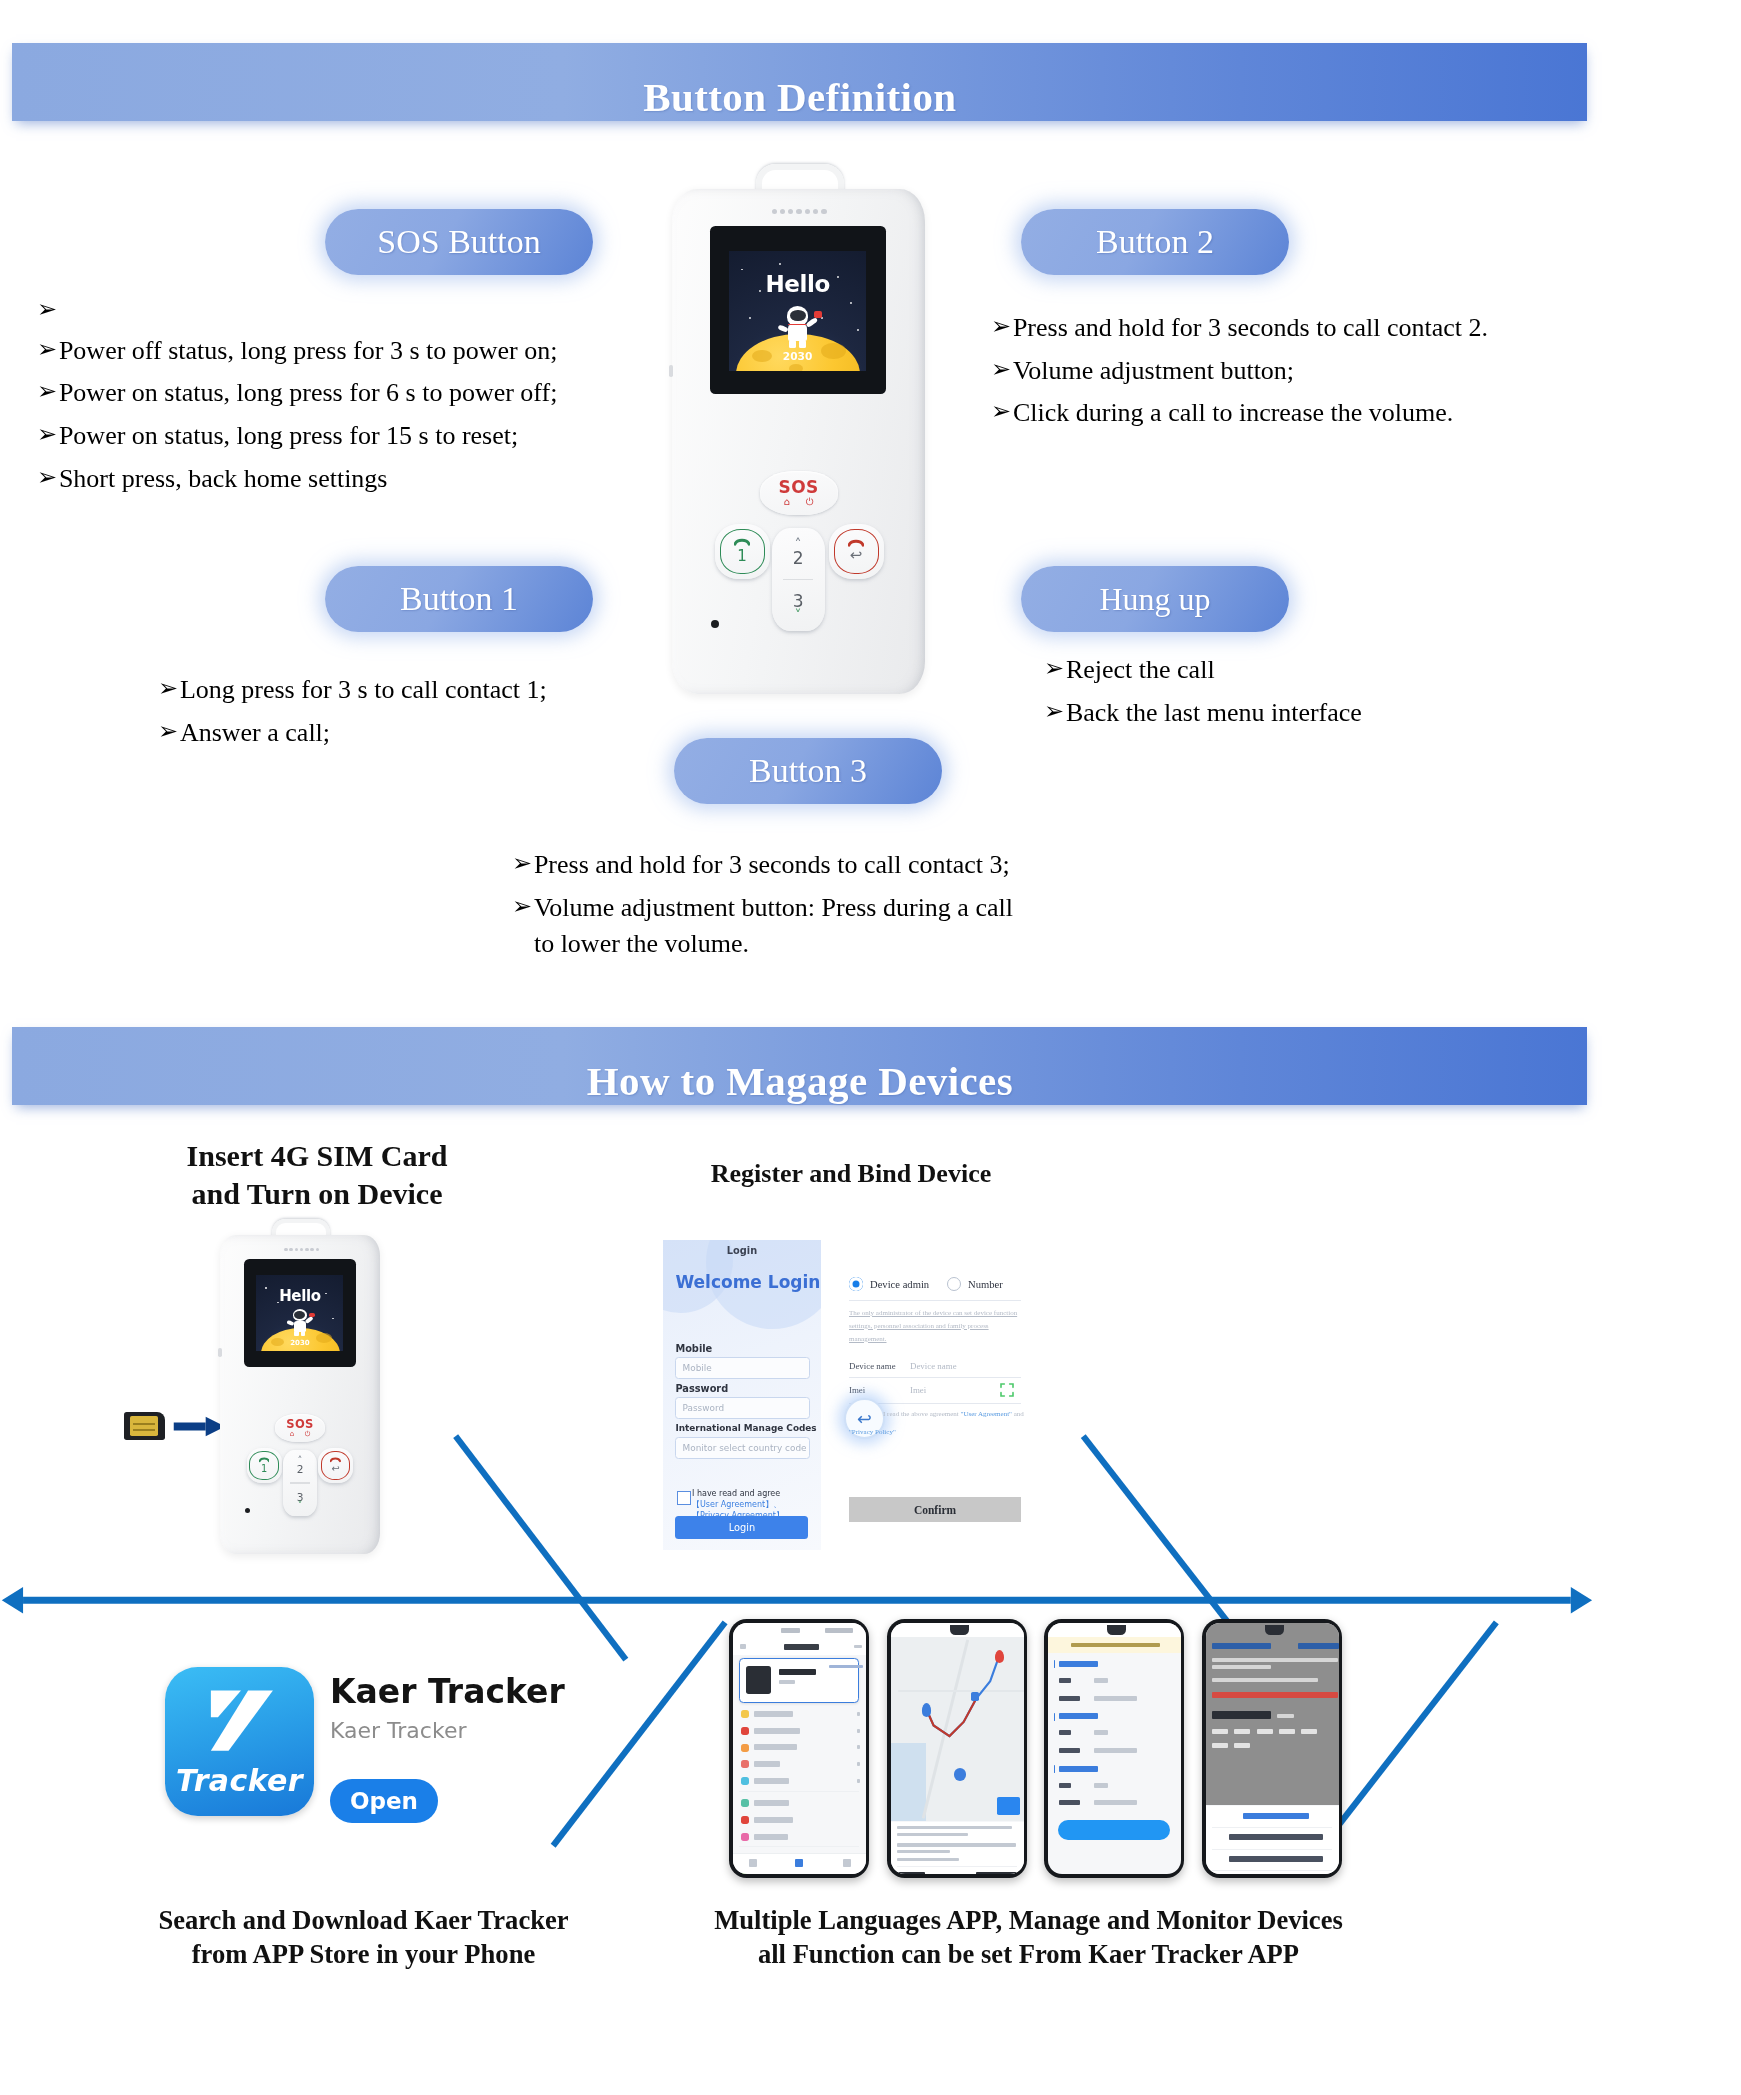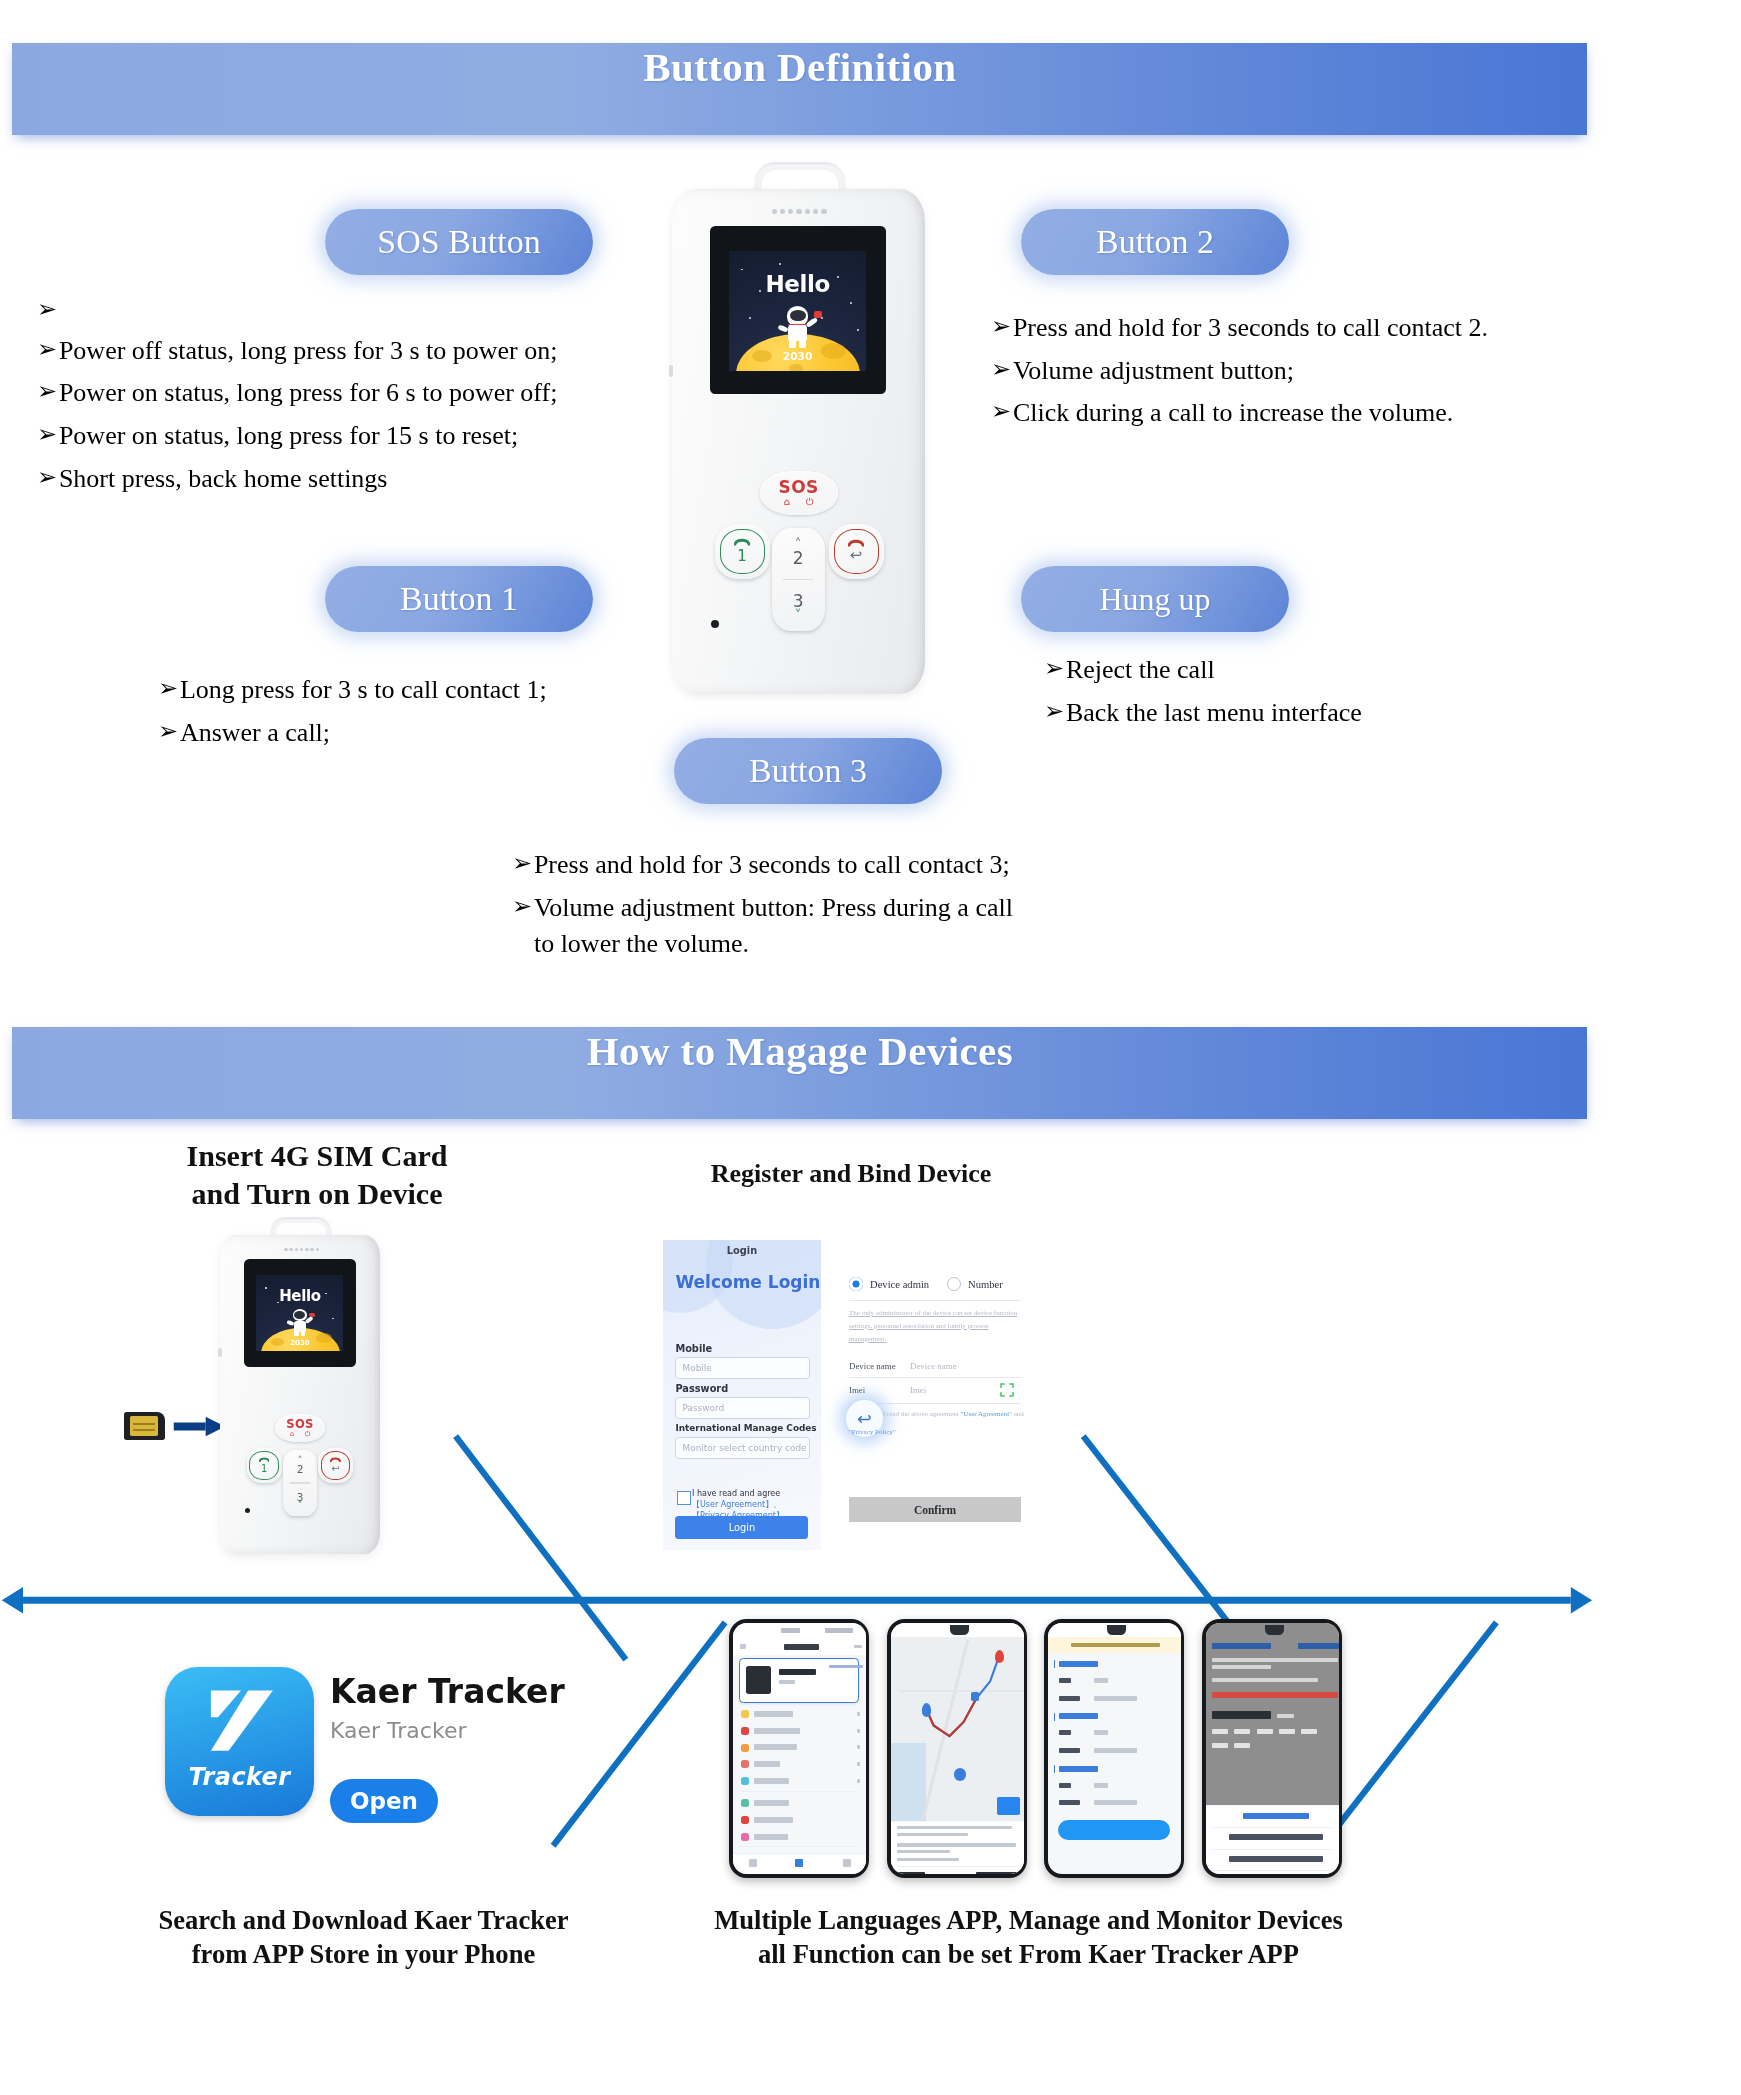--- a/index.html
+++ b/index.html
@@ -11,25 +11,25 @@
     width: 1741px;
     height: 2095px;
     position: relative;
     font-family: "Liberation Serif", serif;
     overflow: hidden;
   }
 
   
   .banner {
     position: absolute;
-    height: 92px;
+    height: 78px;
     background: linear-gradient(to right, #8ba9e0 0%, #90ade2 35%, #5f86d8 78%, #4a76d4 100%);
     box-shadow: 0 5.3px 12.4px -3.5px rgba(120,150,210,0.75);
     display: flex;
-    align-items: flex-start;
+    align-items: flex-end;
     justify-content: center;
   }
   .banner-title {
     color: #ffffff;
     font-family: "Liberation Serif", serif;
     font-weight: bold;
     font-size: 41px;
     letter-spacing: 0.4px;
     text-shadow: 0.9px 0.9px 1.8px rgba(70,100,170,0.35);
   }
@@ -681,21 +681,21 @@
     </div>
   </div>
 </div>
 
 <div class="app-icon" style="left:165px; top:1667px; width:149px; height:149px;">
   <svg class="app-k" style="left:37px; top:19.5px;" width="78" height="71" viewBox="0 0 88 80">
     <path d="M10 4 L44 4 L18 34 L10 34 Z" fill="#ffffff"></path>
     <path d="M52 4 L80 4 L30 72 L10 72 Z" fill="#ffffff"></path>
     <path d="M10 40 L30 40 L44 72 L10 72 Z" fill="#ffffff" opacity="0"></path>
   </svg>
-  <div class="app-word" style="top:96px; font-size:24px;">Tracker</div>
+  <div class="app-word" style="top:96px; font-size:30px;">Tracker</div>
 </div>
 <div class="app-title" style="left:330px; top:1672px; font-size:33px;">Kaer Tracker</div>
 <div class="app-sub" style="left:330px; top:1718px; font-size:22px;">Kaer Tracker</div>
 <div class="open-btn" style="left:330px; top:1779px; width:108px; height:44px; font-size:23px;">
   <span>Open</span>
 </div>
 
 <div class="phone" style="left:729px; top:1619px; width:140px; height:259px;">
   <div class="phone-inner blur">
     <div class="pstatus"></div>

